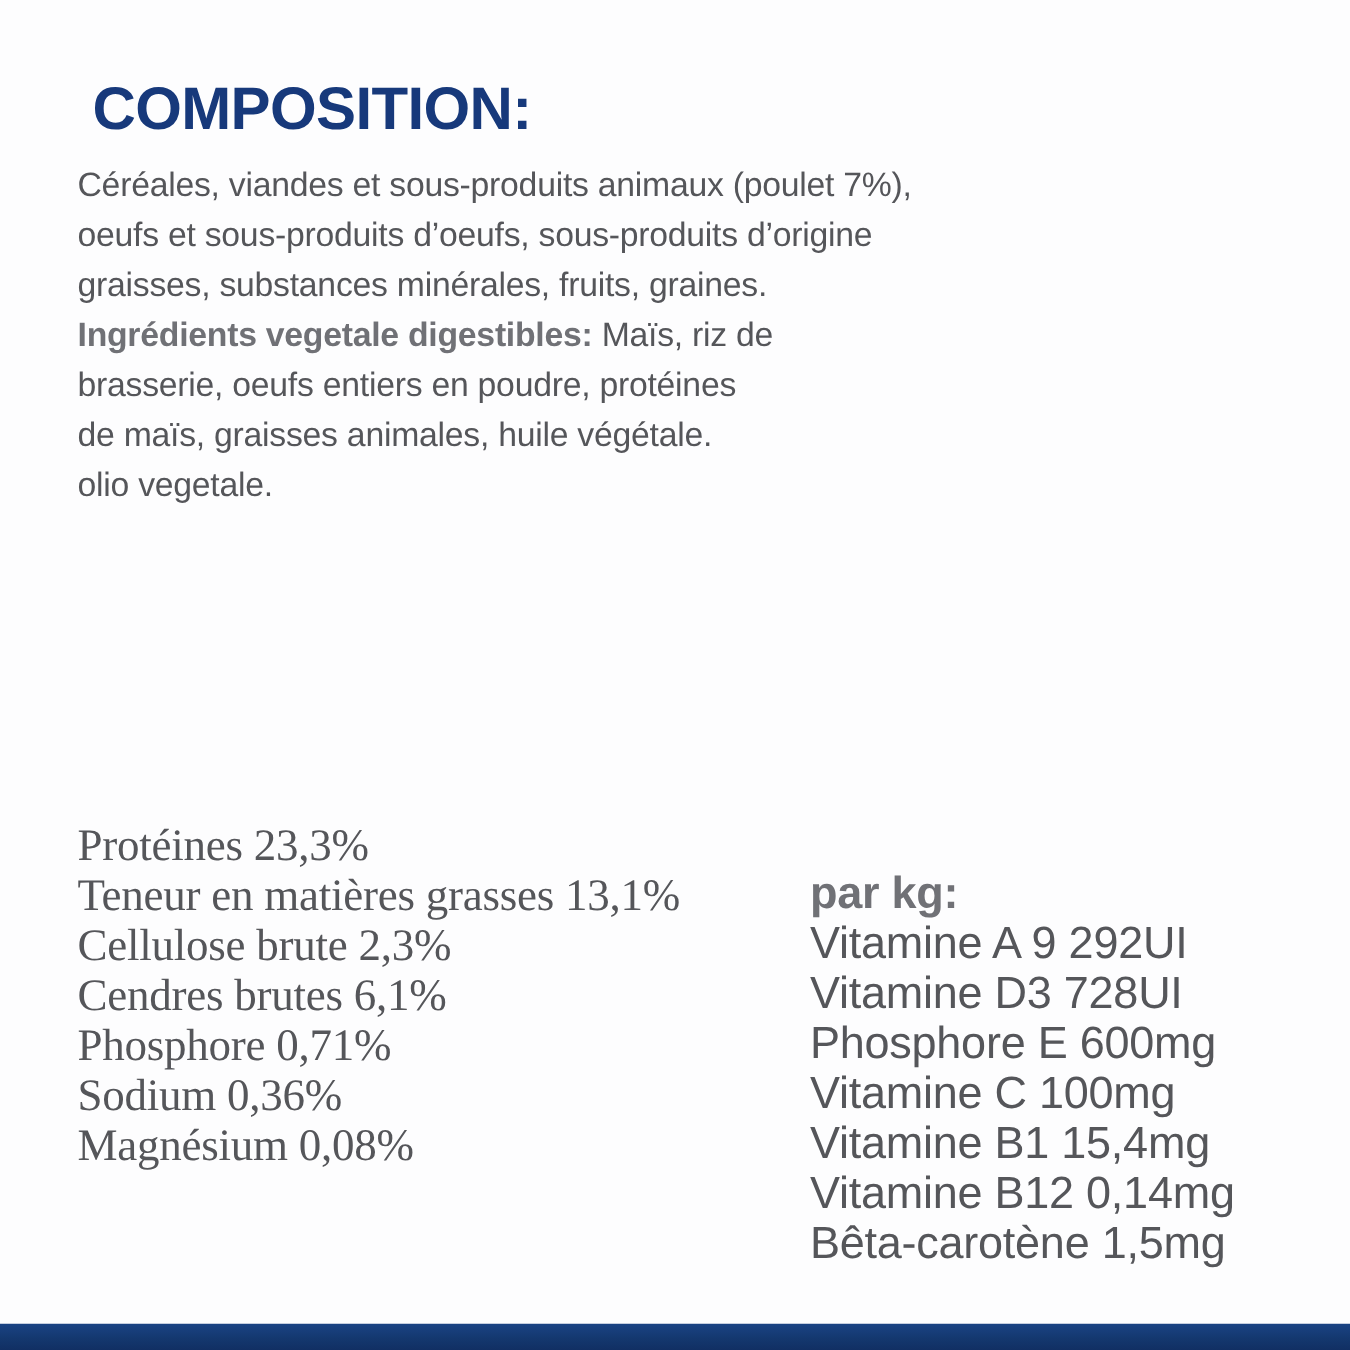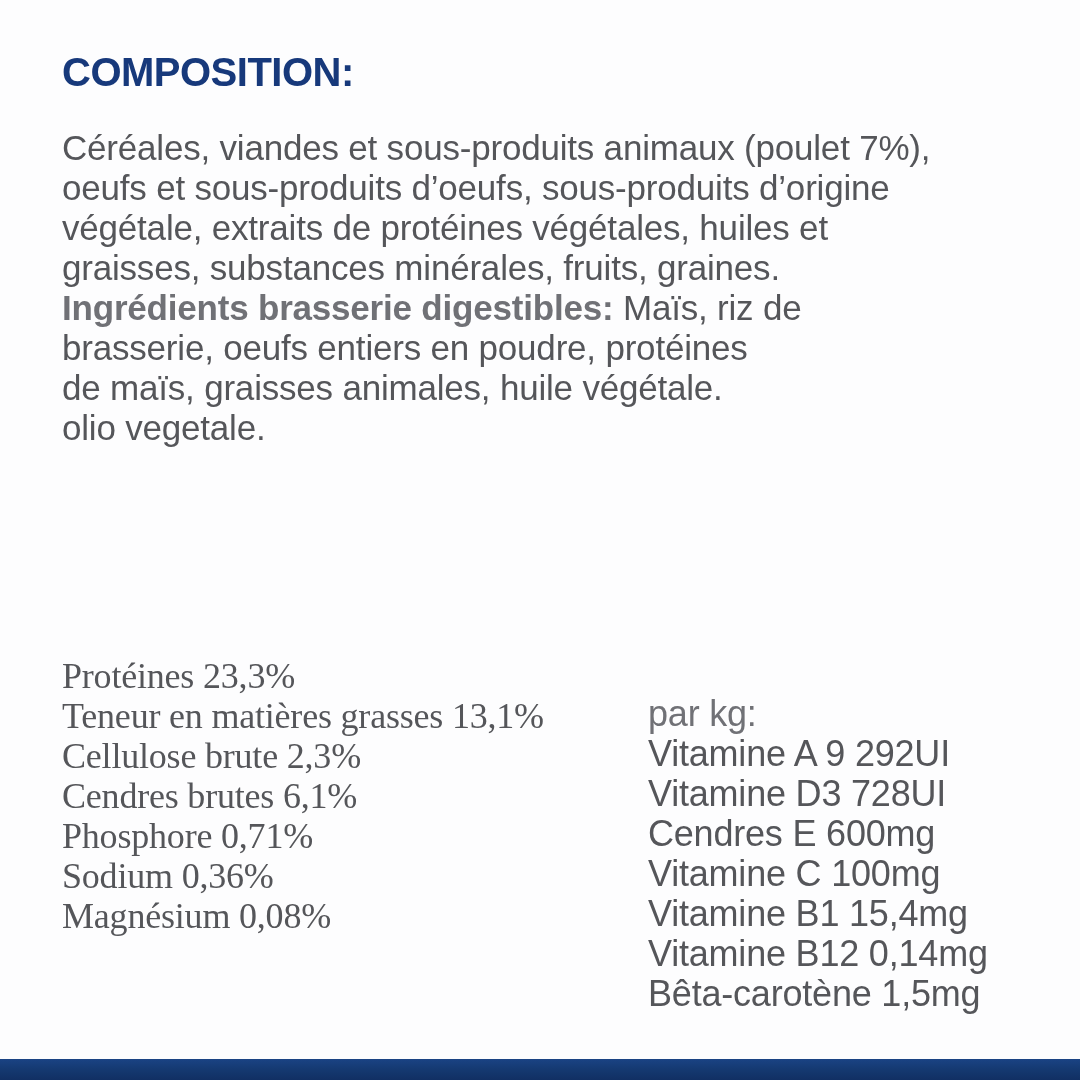--- a/index.html
+++ b/index.html
@@ -11,38 +11,38 @@
     position: relative;
     width: 1080px;
     height: 1080px;
     background: #fdfdfe;
     font-family: "Liberation Sans", sans-serif;
     overflow: hidden;
   }
   .section-heading {
     position: absolute;
     left: 62px;
-    margin: 0;
+    margin: 12px;
     color: #17397b;
-    font-size: 40px;
+    font-size: 48px;
     font-weight: bold;
     line-height: 1;
     letter-spacing: -0.5px;
     white-space: nowrap;
   }
   .composition-title { top: 52px; }
   .analytics-title { top: 580px; }
 
   .composition-paragraph {
     position: absolute;
     left: 62px;
     top: 128px;
     width: 980px;
     color: #55565a;
-    font-size: 35px;
+    font-size: 27px;
     line-height: 40px;
     letter-spacing: -0.2px;
   }
   .tline {
     height: 40px;
     white-space: nowrap;
   }
   .composition-paragraph b {
     color: #707176;
     font-weight: bold;
@@ -55,21 +55,21 @@
     line-height: 40px;
     letter-spacing: -0.2px;
   }
   .left-list  { left: 62px;  top: 656px; font-family: Liberation Serif, serif; }
   .right-list { left: 648px; top: 694px; }
   .list .row {
     height: 40px;
     white-space: nowrap;
   }
   .per-kg-header {
-    font-weight: normal;
+    font-weight: bold;
     color: #707176;
   }
 
   .footer-bar {
     position: absolute;
     left: 0;
     bottom: 0;
     width: 1080px;
     height: 21px;
     background: linear-gradient(180deg, #1a4384 0%, #14386f 55%, #112f63 100%);
@@ -78,44 +78,43 @@
 </head>
 <body>
 
 <div class="canvas">
 
   <h1 class="section-heading composition-title">COMPOSITION:</h1>
 
   <div class="composition-paragraph">
     <div class="tline"><span>Céréales, viandes et sous-produits animaux (poulet 7%),</span></div>
     <div class="tline"><span>oeufs et sous-produits d’oeufs, sous-produits d’origine</span></div>
-    <div class="tline"><span>végétale, extraits de protéines végétales, huiles et</span></div>
     <div class="tline"><span>graisses, substances minérales, fruits, graines.</span></div>
-    <div class="tline"><b>Ingrédients brasserie digestibles:</b><span> Maïs, riz de</span></div>
+    <div class="tline"><b>Ingrédients vegetale digestibles:</b><span> Maïs, riz de</span></div>
     <div class="tline"><span>brasserie, oeufs entiers en poudre, protéines</span></div>
     <div class="tline"><span>de maïs, graisses animales, huile végétale.</span></div>
     <div class="tline"><span>olio vegetale.</span></div>
   </div>
 
 
   <div class="list left-list">
     <div class="row">Protéines 23,3%</div>
     <div class="row">Teneur en matières grasses 13,1%</div>
     <div class="row">Cellulose brute 2,3%</div>
     <div class="row">Cendres brutes 6,1%</div>
     <div class="row">Phosphore 0,71%</div>
     <div class="row">Sodium 0,36%</div>
     <div class="row">Magnésium 0,08%</div>
   </div>
 
   <div class="list right-list">
     <div class="row per-kg-header">par kg:</div>
     <div class="row">Vitamine A 9 292UI</div>
     <div class="row">Vitamine D3 728UI</div>
-    <div class="row">Cendres E 600mg</div>
+    <div class="row">Phosphore E 600mg</div>
     <div class="row">Vitamine C 100mg</div>
     <div class="row">Vitamine B1 15,4mg</div>
     <div class="row">Vitamine B12 0,14mg</div>
     <div class="row">Bêta-carotène 1,5mg</div>
   </div>
 
   <div class="footer-bar"></div>
 
 </div>
 

